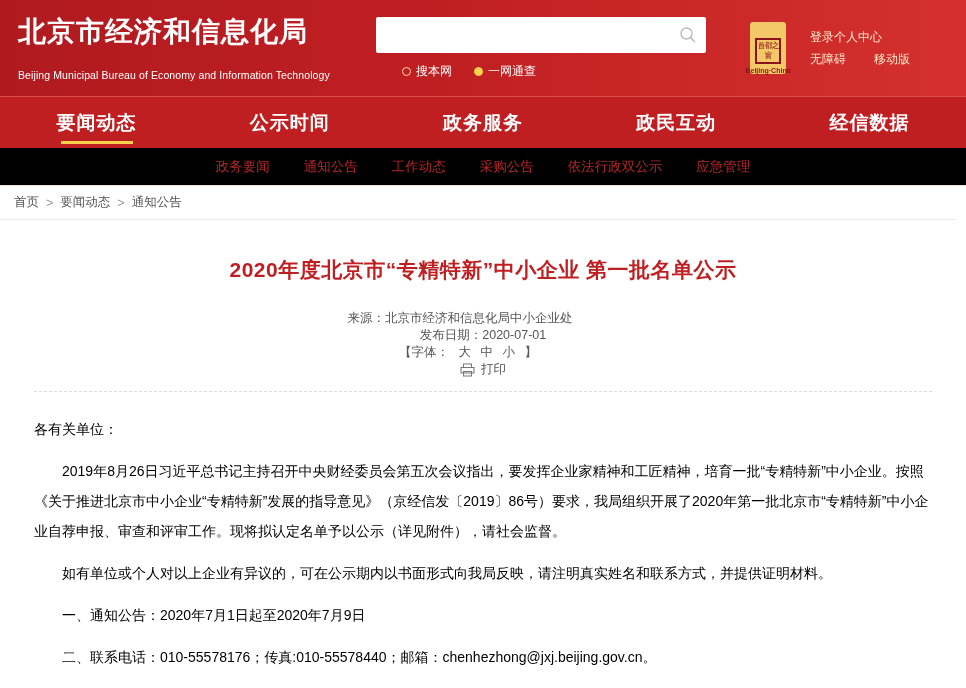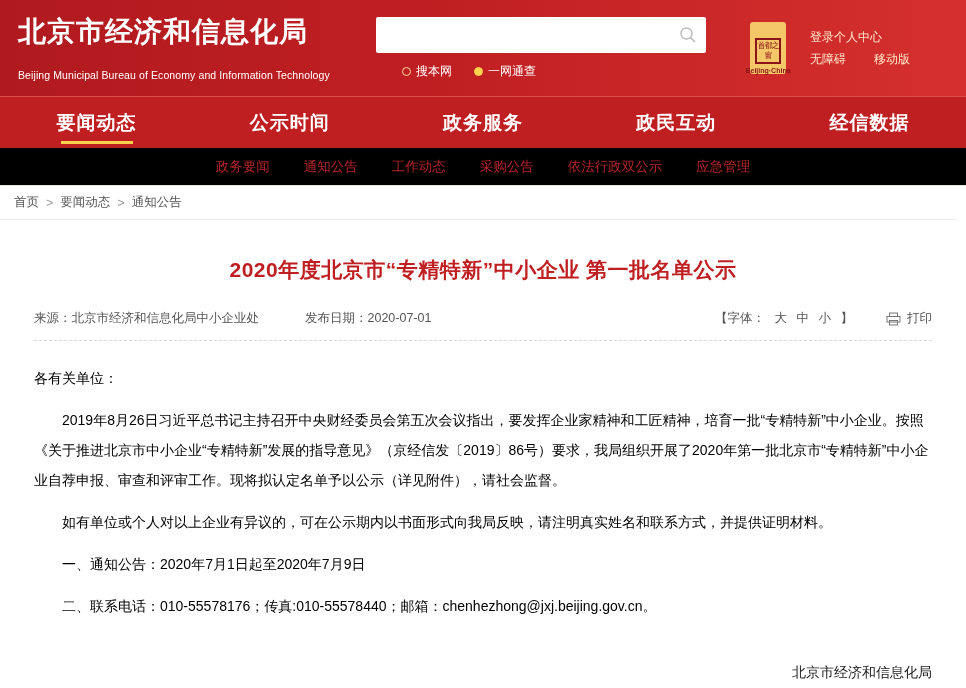--- a/index.html
+++ b/index.html
@@ -183,25 +183,26 @@
   .title {
     text-align: center;
     font-size: 21px;
     font-weight: bold;
     color: #c01f22;
     padding: 36px 0 26px;
     letter-spacing: 0.5px;
   }
   .meta {
     display: flex;
-    align-items: flex-start;
+    align-items: center;
     font-size: 12.5px;
     color: #555;
     border-bottom: 1px dashed #dcdcdc;
     padding-bottom: 13px;
+    flex-direction: column;
   }
   .meta .src { margin-right: 46px; }
   .meta .spacer { flex: 1; }
   .meta .fonts { margin-right: 30px; }
   .meta .fonts span { margin: 0 3px; cursor: pointer; }
   .meta .print { display: flex; align-items: center; gap: 6px; cursor: pointer; }
 
   .body { padding-top: 22px; font-size: 14px; color: #000000; line-height: 30px; }
   .body p { margin-bottom: 12px; }
   .indent { text-indent: 2em; }

